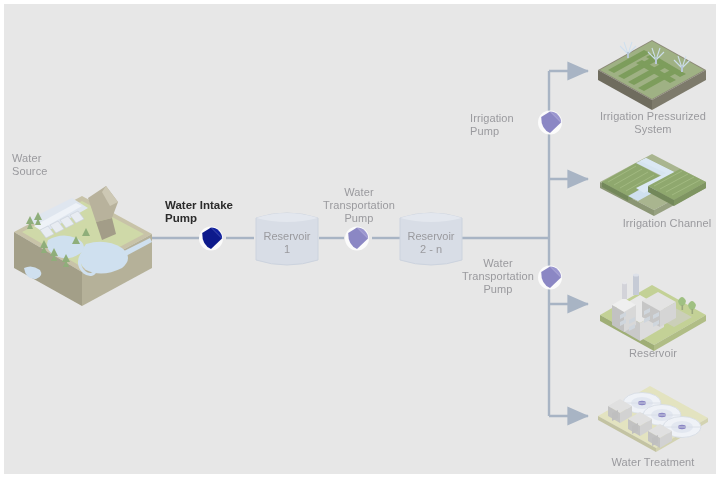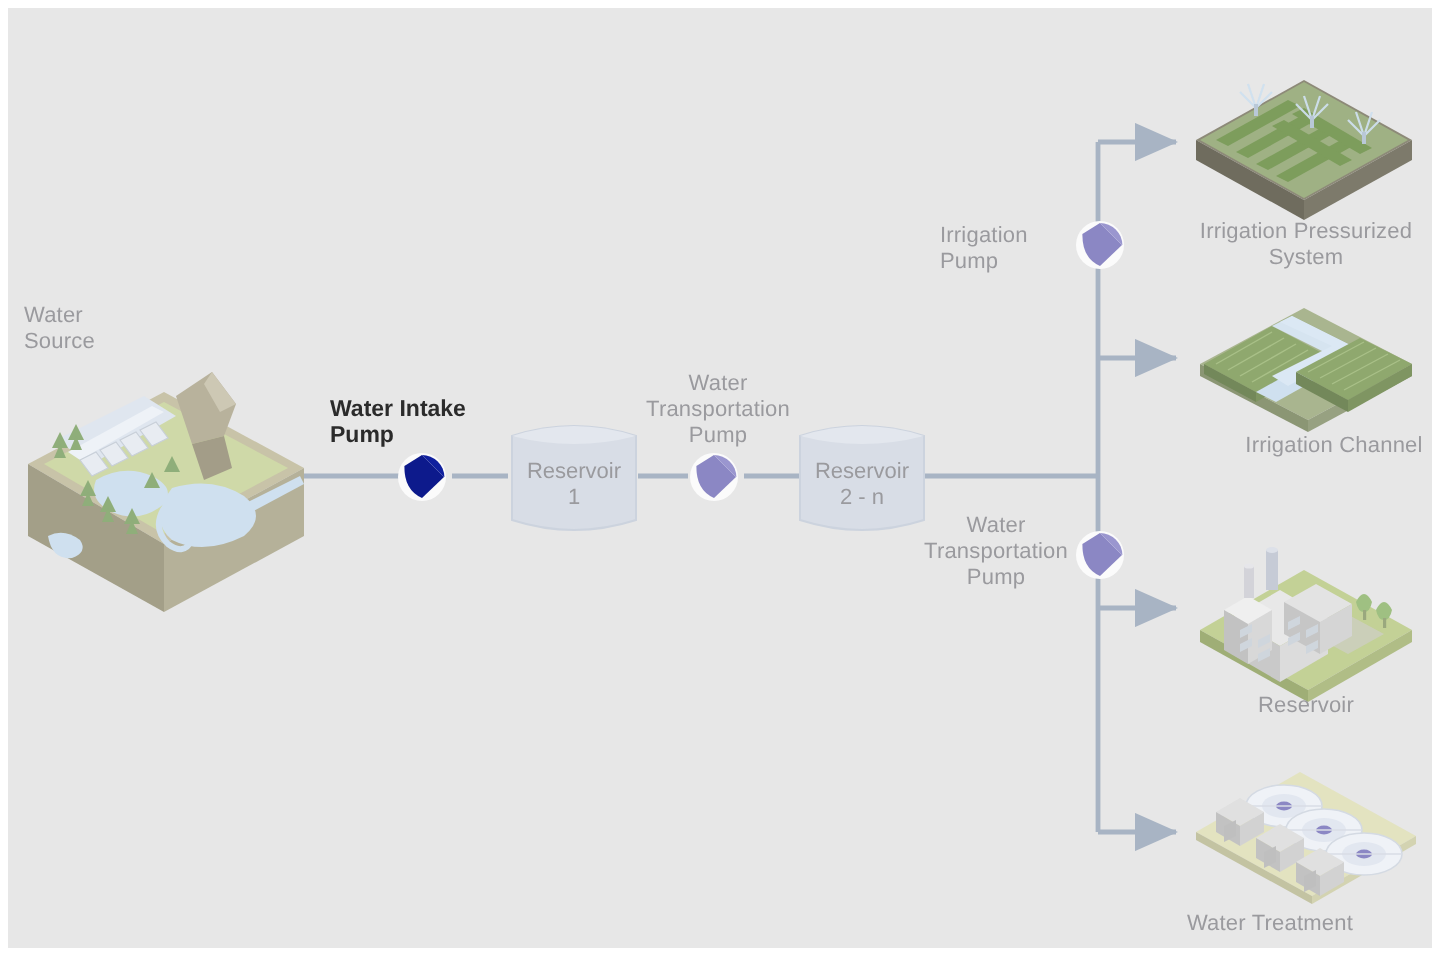--- a/index.html
+++ b/index.html
@@ -340,15 +340,15 @@
         <path d="M38,44 L44,41 L44,49 L38,52 Z" fill="#bfbfbf"></path>
       </g>
       <g>
         <path d="M54,49 L66,42 L78,49 L66,56 Z" fill="#e0e0e0"></path>
         <path d="M54,49 L54,59 L66,66 L66,56 Z" fill="#c2c2c2"></path>
         <path d="M78,49 L78,59 L66,66 L66,56 Z" fill="#d2d2d2"></path>
         <path d="M58,56 L64,53 L64,61 L58,64 Z" fill="#bfbfbf"></path>
       </g>
     </svg>
   </div>
-  <div class="lbl" style="left:572px;top:452px;width:118px;">Water Treatment</div>
+  <div class="lbl" style="left:590px;top:452px;width:118px;">Water Treatment</div>
 
 </div>
 
 </body></html>

